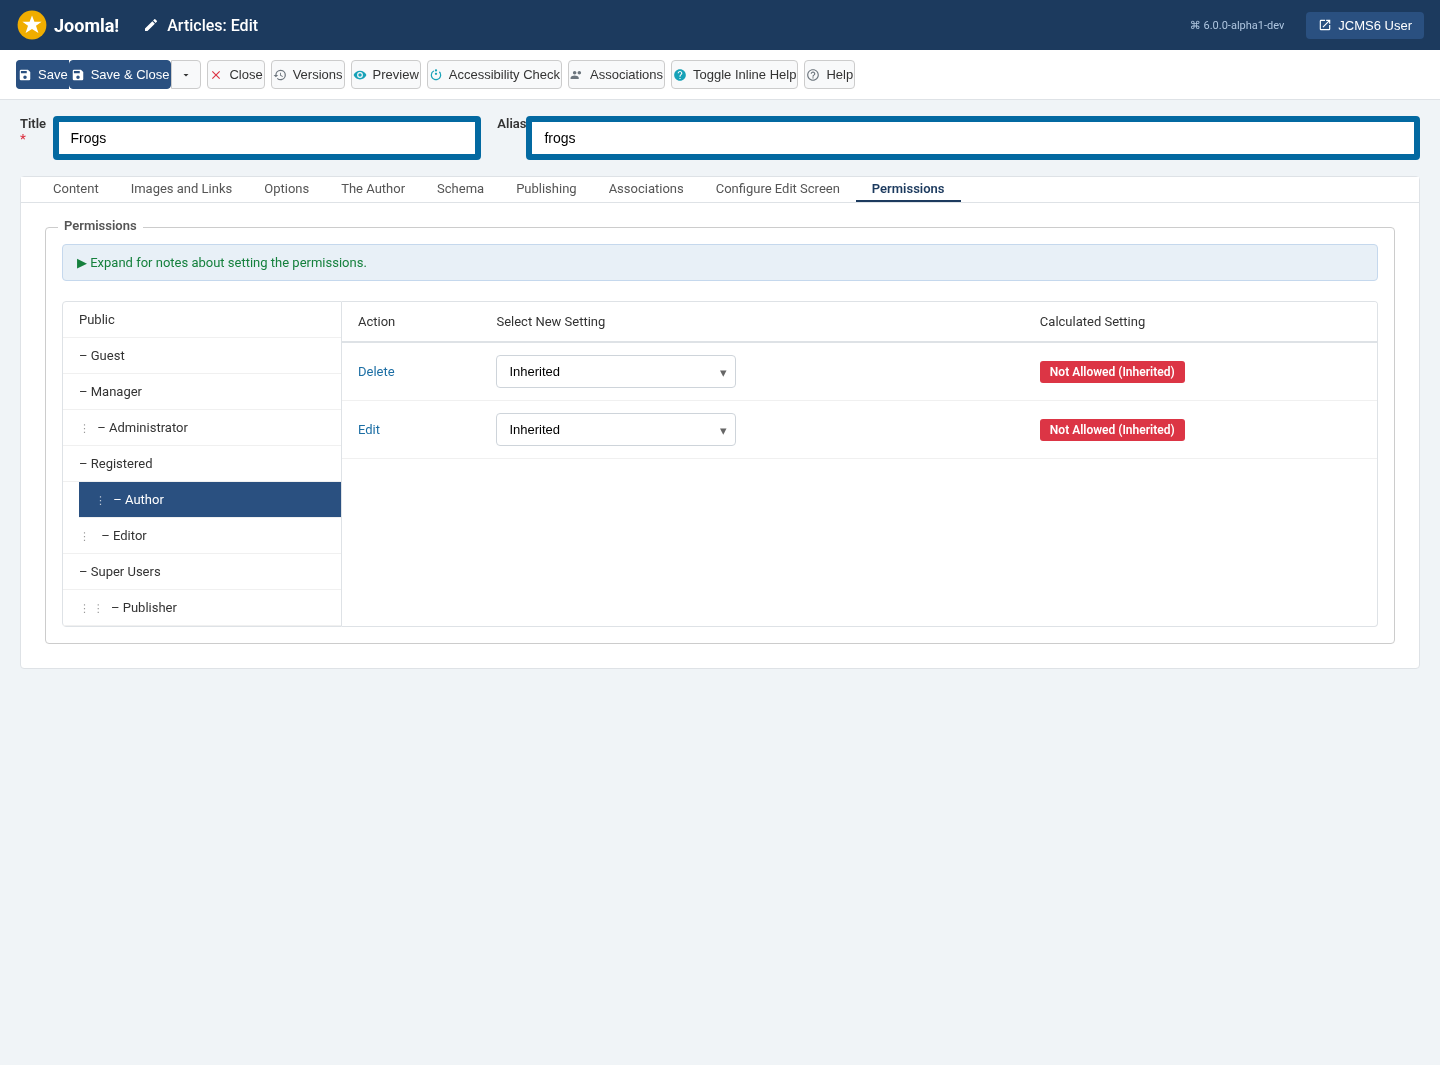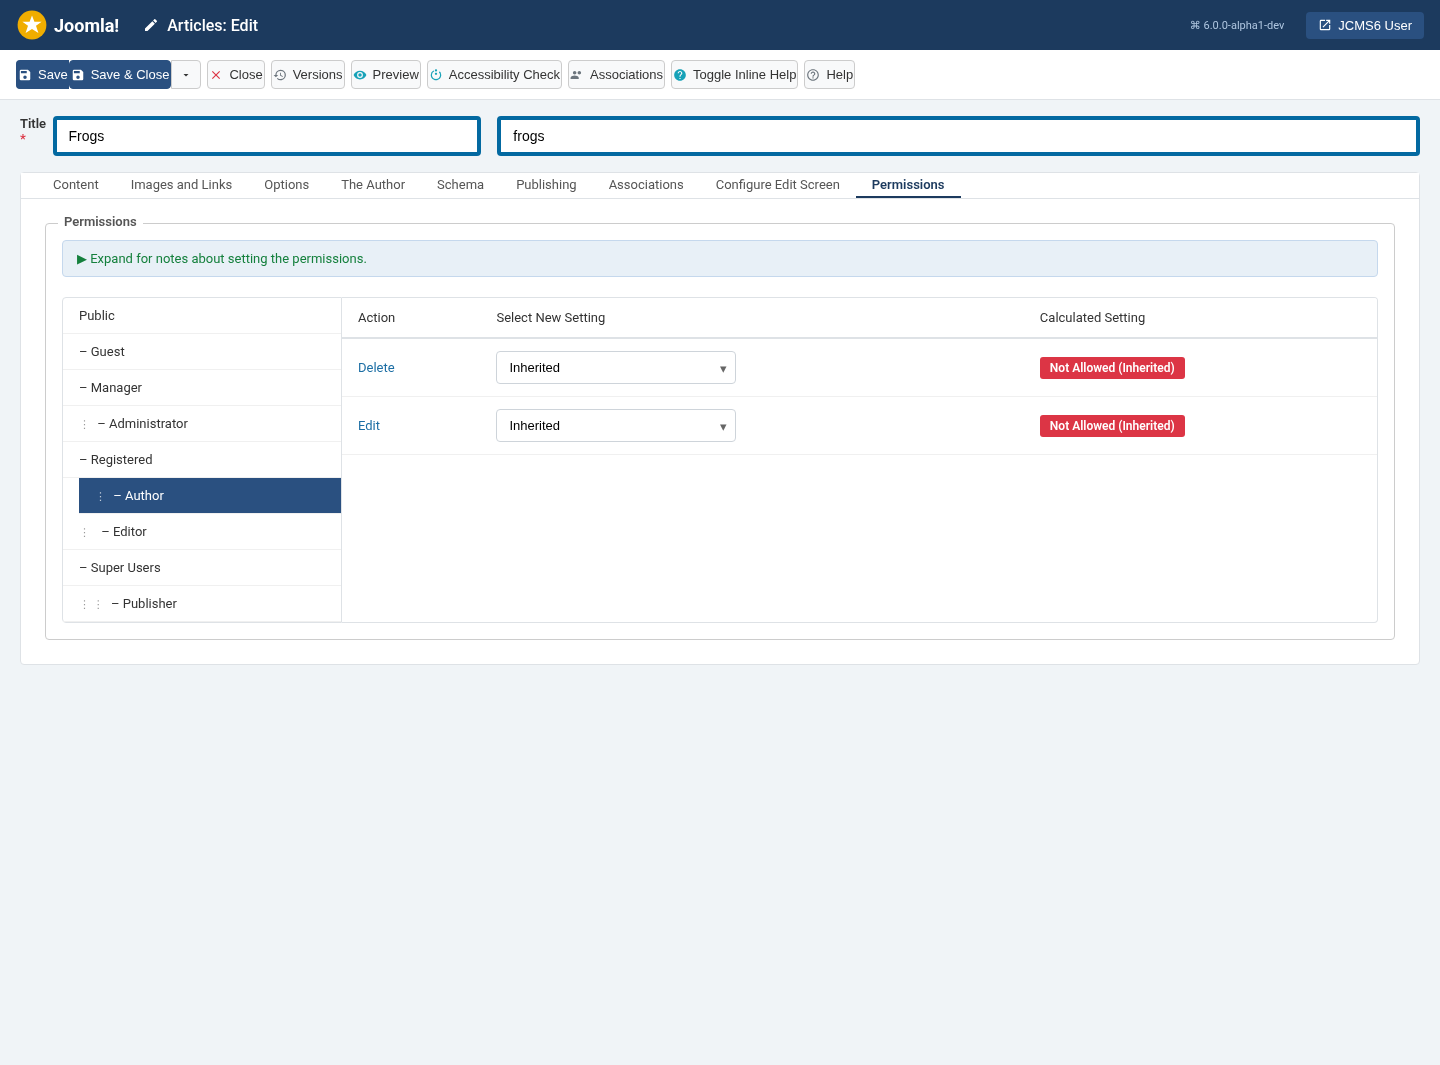--- a/index.html
+++ b/index.html
@@ -124,21 +124,21 @@
     .form-group.title-group { flex: 1; }
     .form-group.alias-group { flex: 2; }
     .form-label {
       font-size: 13px;
       font-weight: 600;
       color: #333;
     }
     .form-label .required { color: #dc3545; }
     .form-input {
       padding: 8px 12px;
-      border: 4px solid #0369a1;
+      border: 6px solid #0369a1;
       border-radius: 4px;
       font-size: 14px;
       background: white;
       width: 100%;
     }
 
     
     .tabs-container {
       background: white;
       border: 1px solid #dee2e6;
@@ -409,20 +409,21 @@
 
   <div class="form-row">
     <div class="form-group title-group">
       <label class="form-label">
         <span>Title</span>
         <span class="required">*</span>
       </label>
       <input class="form-input" type="text" value="Frogs" style="">
     </div>
     <div class="form-group alias-group">
+      <label class="form-label">Alias</label>
       <input class="form-input" type="text" value="frogs" style="">
     </div>
   </div>
 
   <div class="tabs-container">
     <div class="tabs-header">
       <a class="tab">Content</a>
       <a class="tab">Images and Links</a>
       <a class="tab">Options</a>
       <a class="tab">The Author</a>

